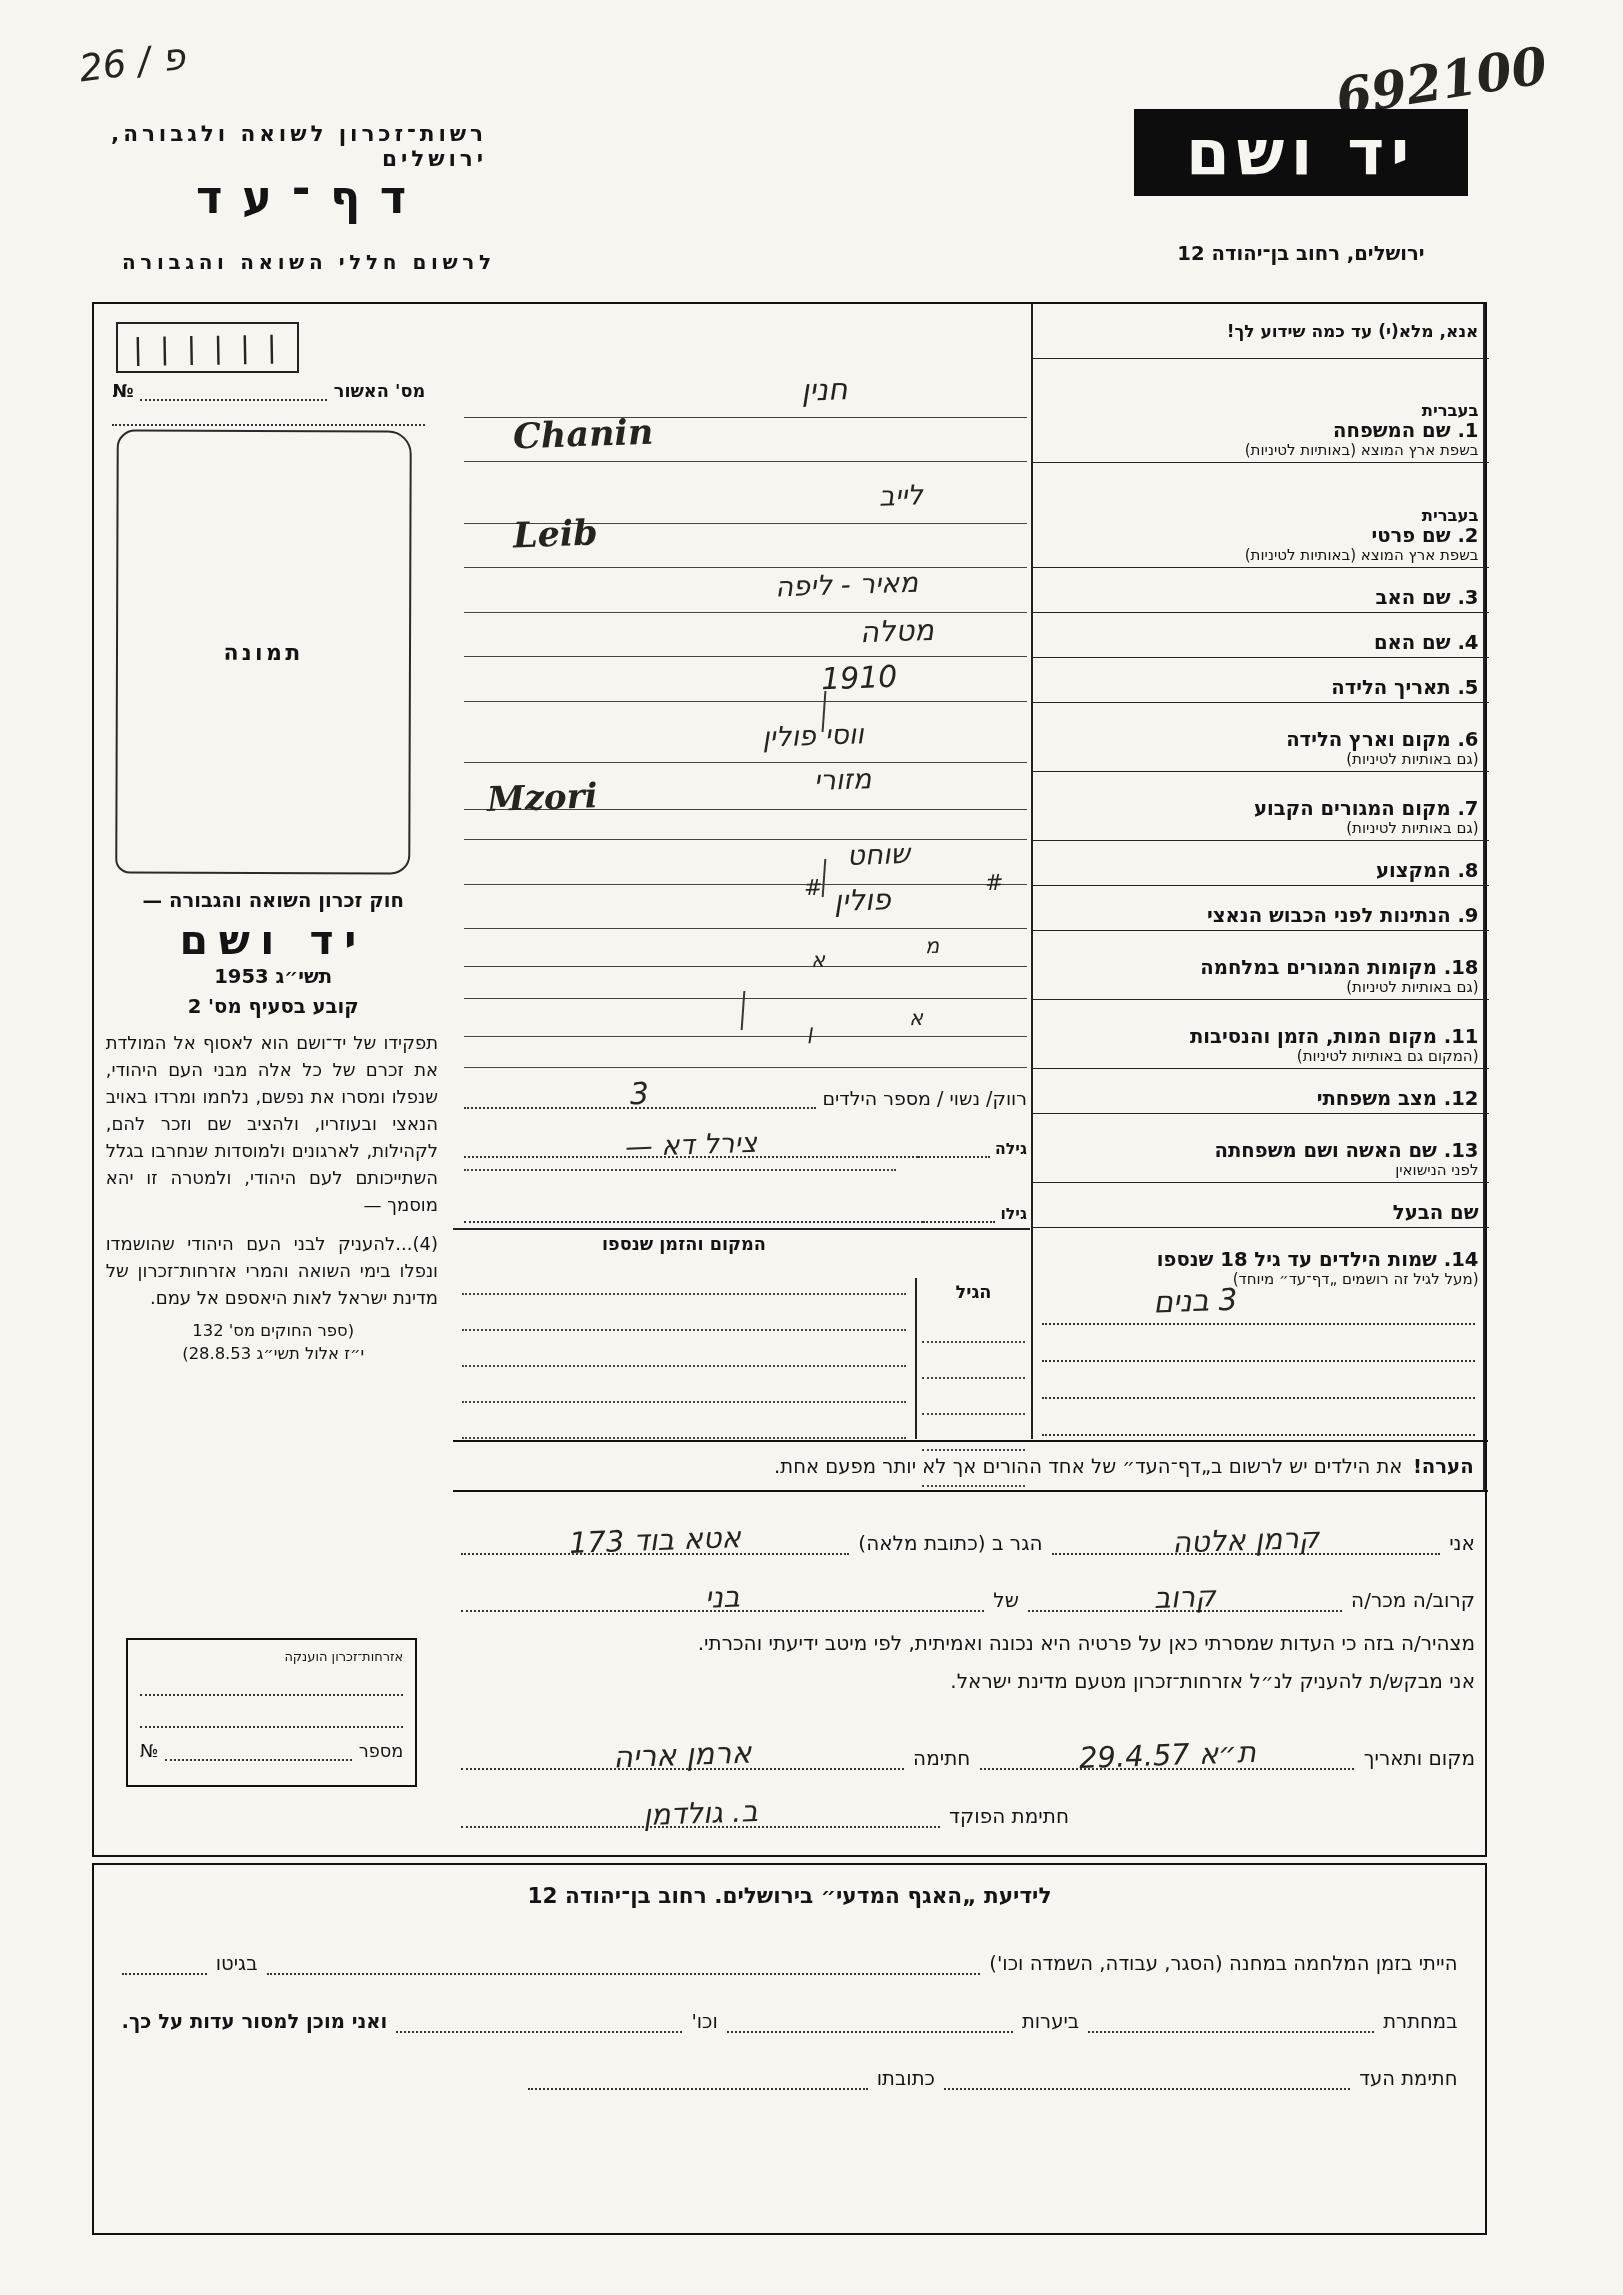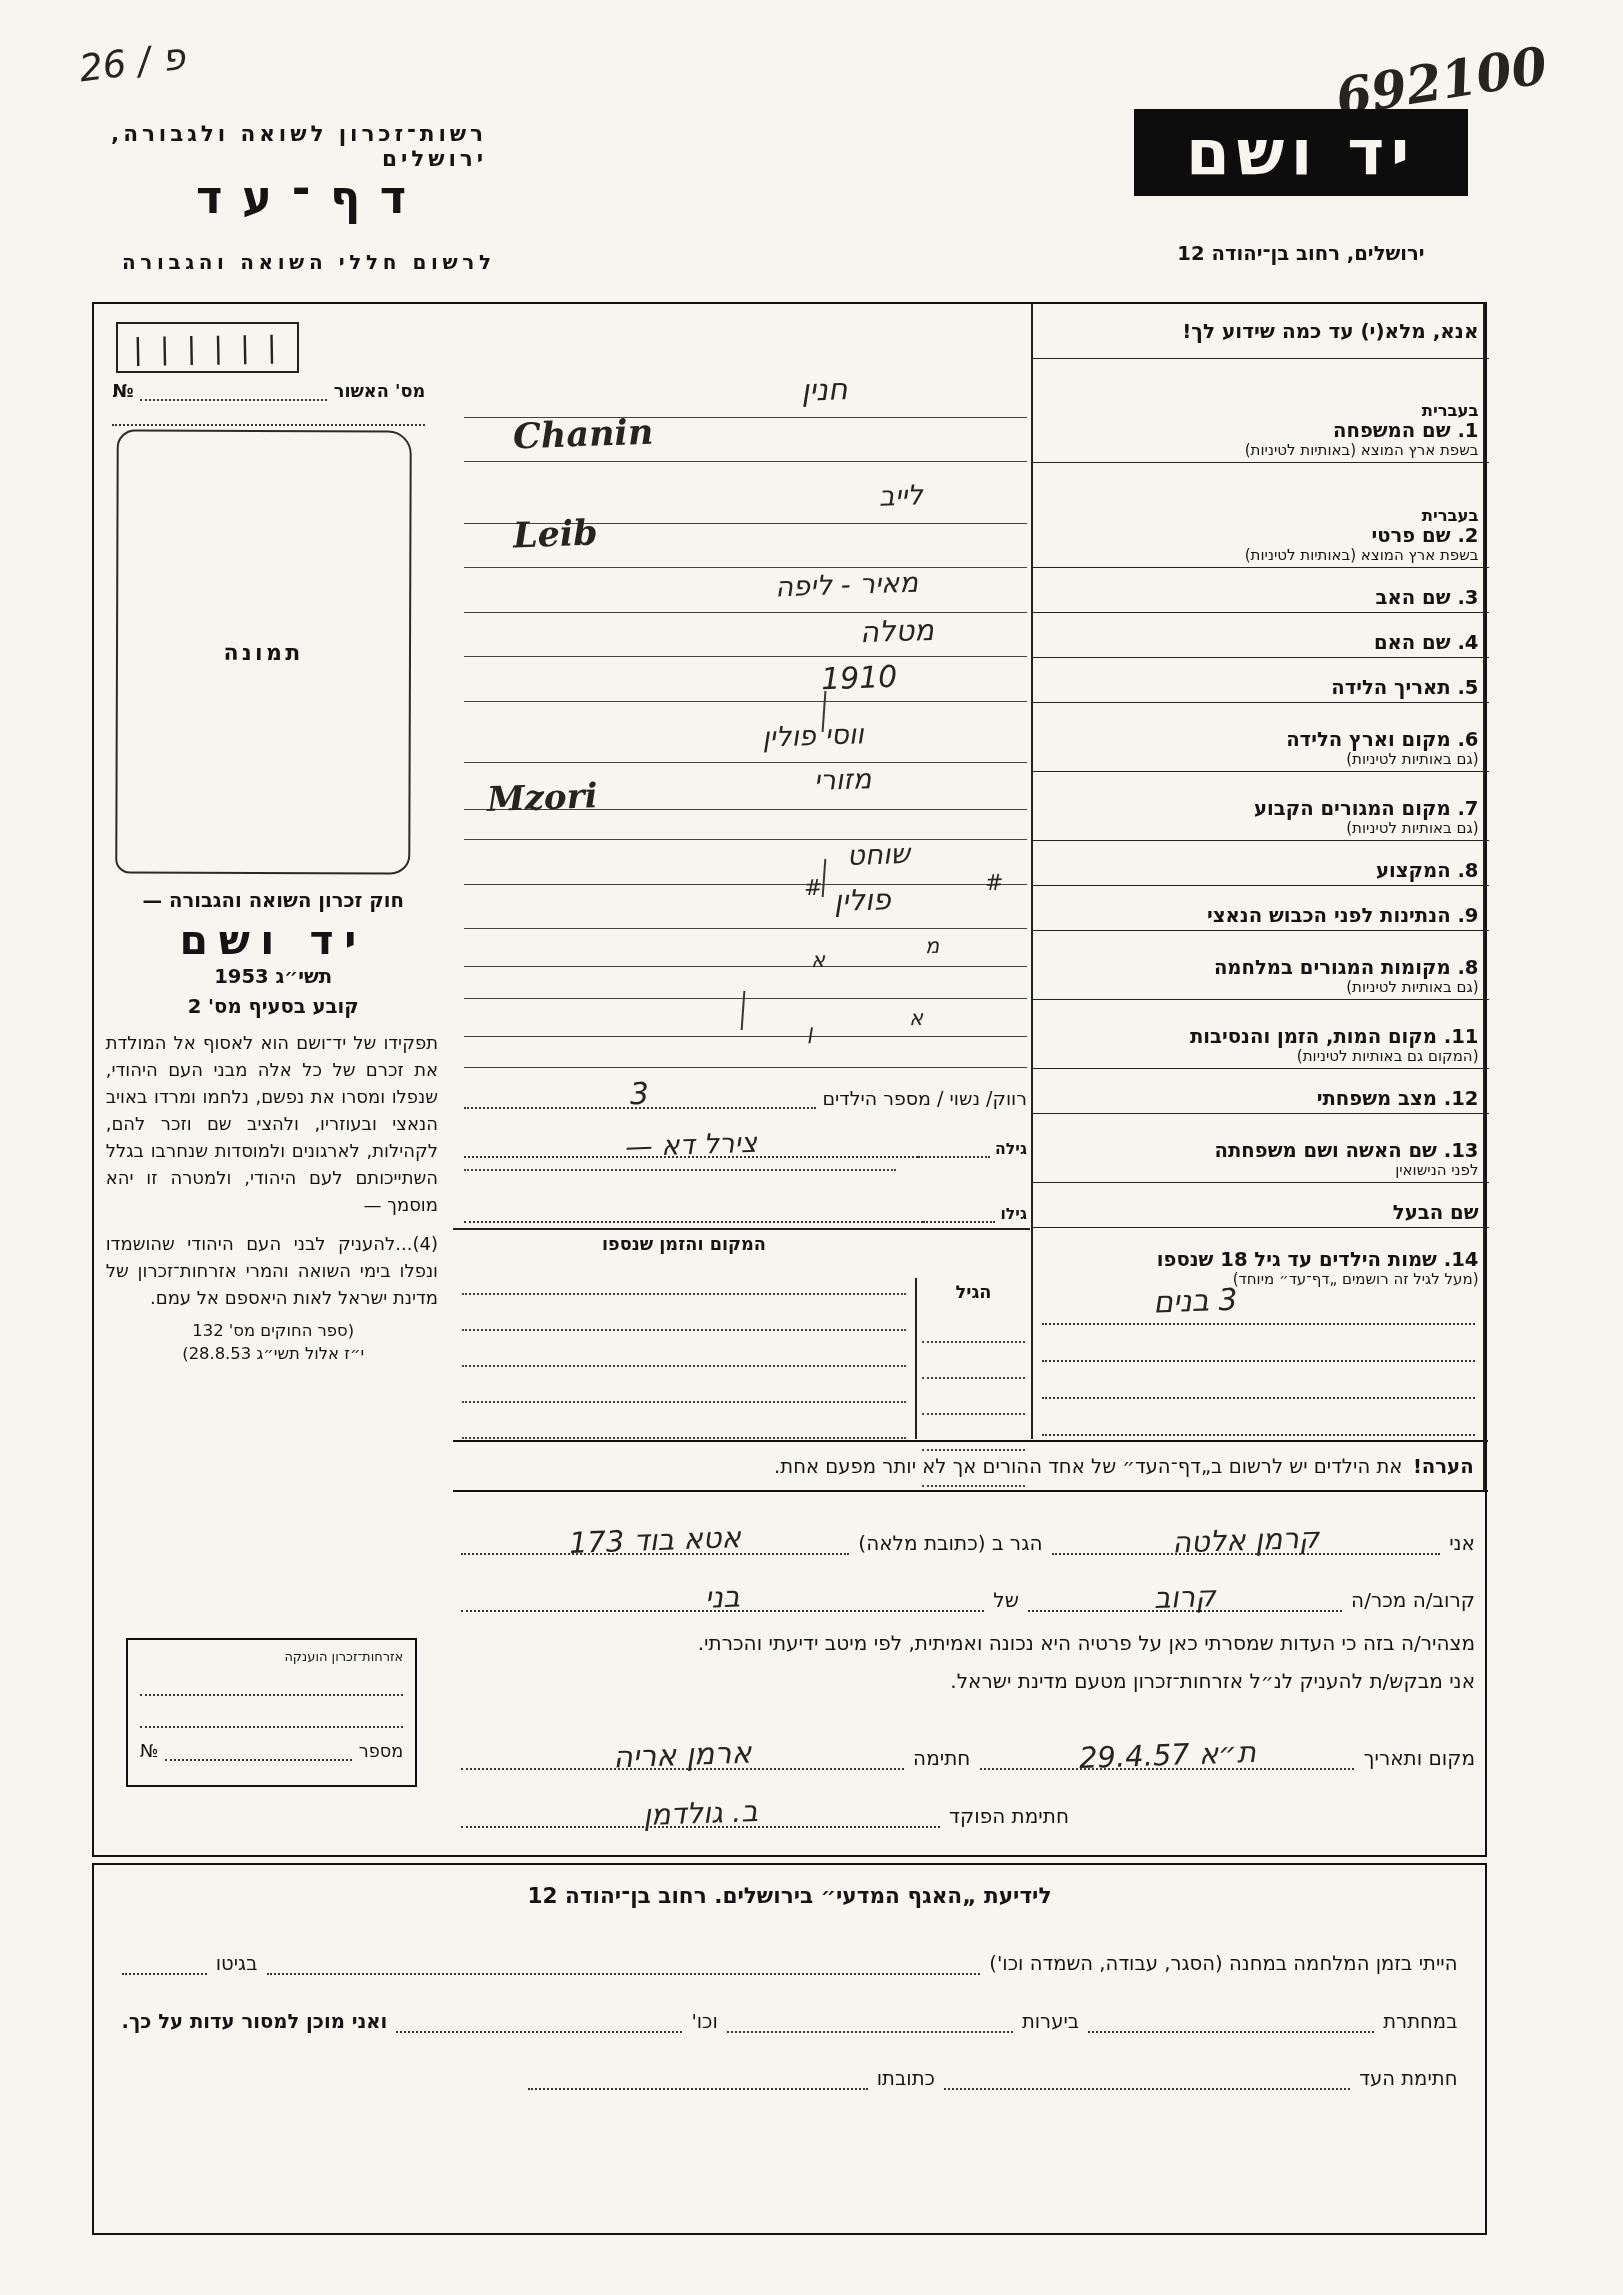--- a/index.html
+++ b/index.html
@@ -21,21 +21,21 @@
   
   .form-box{left:92px;top:302px;width:1395px;height:1555px;border:2.6px solid #111;box-sizing:border-box;}
   .vdiv-left{left:358px;top:0;width:2px;height:1188px;background:#222;}
   
   .label-col{position:absolute;left:937px;top:0;width:458px;border-left:2px solid #222;box-sizing:border-box;}
   .frow{box-sizing:border-box;border-bottom:1.6px solid #222;display:flex;flex-direction:column;
         justify-content:flex-end;text-align:right;padding:2.6px 10.5px 2.6px 5.2px;}
   .ftitle{font-weight:bold;font-size:19.6px;line-height:1.15;}
   .fsub{font-size:15px;line-height:1.15;}
   .fabove{font-weight:bold;font-size:16.4px;}
-  .instr{height:55px;font-weight:bold;font-size:20px;justify-content:center;}
+  .instr{height:55px;font-weight:bold;font-size:17px;justify-content:center;}
   .h159{height:104px}.h161{height:105px}.h69{height:45px}.h105{height:69px}.h323{height:211px}
   .frow-last{border-bottom:none;}
   .name-fill{border-bottom:2px dotted #333;height:35px;margin:0 3.9px;position:relative;}
   
   .wl{position:absolute;left:370px;width:563px;height:0;border-top:1.6px solid #45433c;}
   .dline{position:absolute;border-top:2px dotted #45433c;height:0;}
   
   .inline-row{position:absolute;display:flex;align-items:flex-end;direction:rtl;}
   .dfill{flex:1;border-bottom:2px dotted #333;text-align:center;min-height:6.5px;}
   .dfill .hw{position:relative;display:inline-block;top:3.9px;}
@@ -175,21 +175,21 @@
         <div class="ftitle">7. מקום המגורים הקבוע</div>
         <div class="fsub">(גם באותיות לטיניות)</div>
       </div>
       <div class="frow h69">
         <div class="ftitle">8. המקצוע</div>
       </div>
       <div class="frow h69">
         <div class="ftitle">9. הנתינות לפני הכבוש הנאצי</div>
       </div>
       <div class="frow h105">
-        <div class="ftitle">8. מקומות המגורים במלחמה</div>
+        <div class="ftitle">18. מקומות המגורים במלחמה</div>
         <div class="fsub">(גם באותיות לטיניות)</div>
       </div>
       <div class="frow h105">
         <div class="ftitle">11. מקום המות, הזמן והנסיבות</div>
         <div class="fsub">(המקום גם באותיות לטיניות)</div>
       </div>
       <div class="frow h69">
         <div class="ftitle">12. מצב משפחתי</div>
       </div>
       <div class="frow h105">

